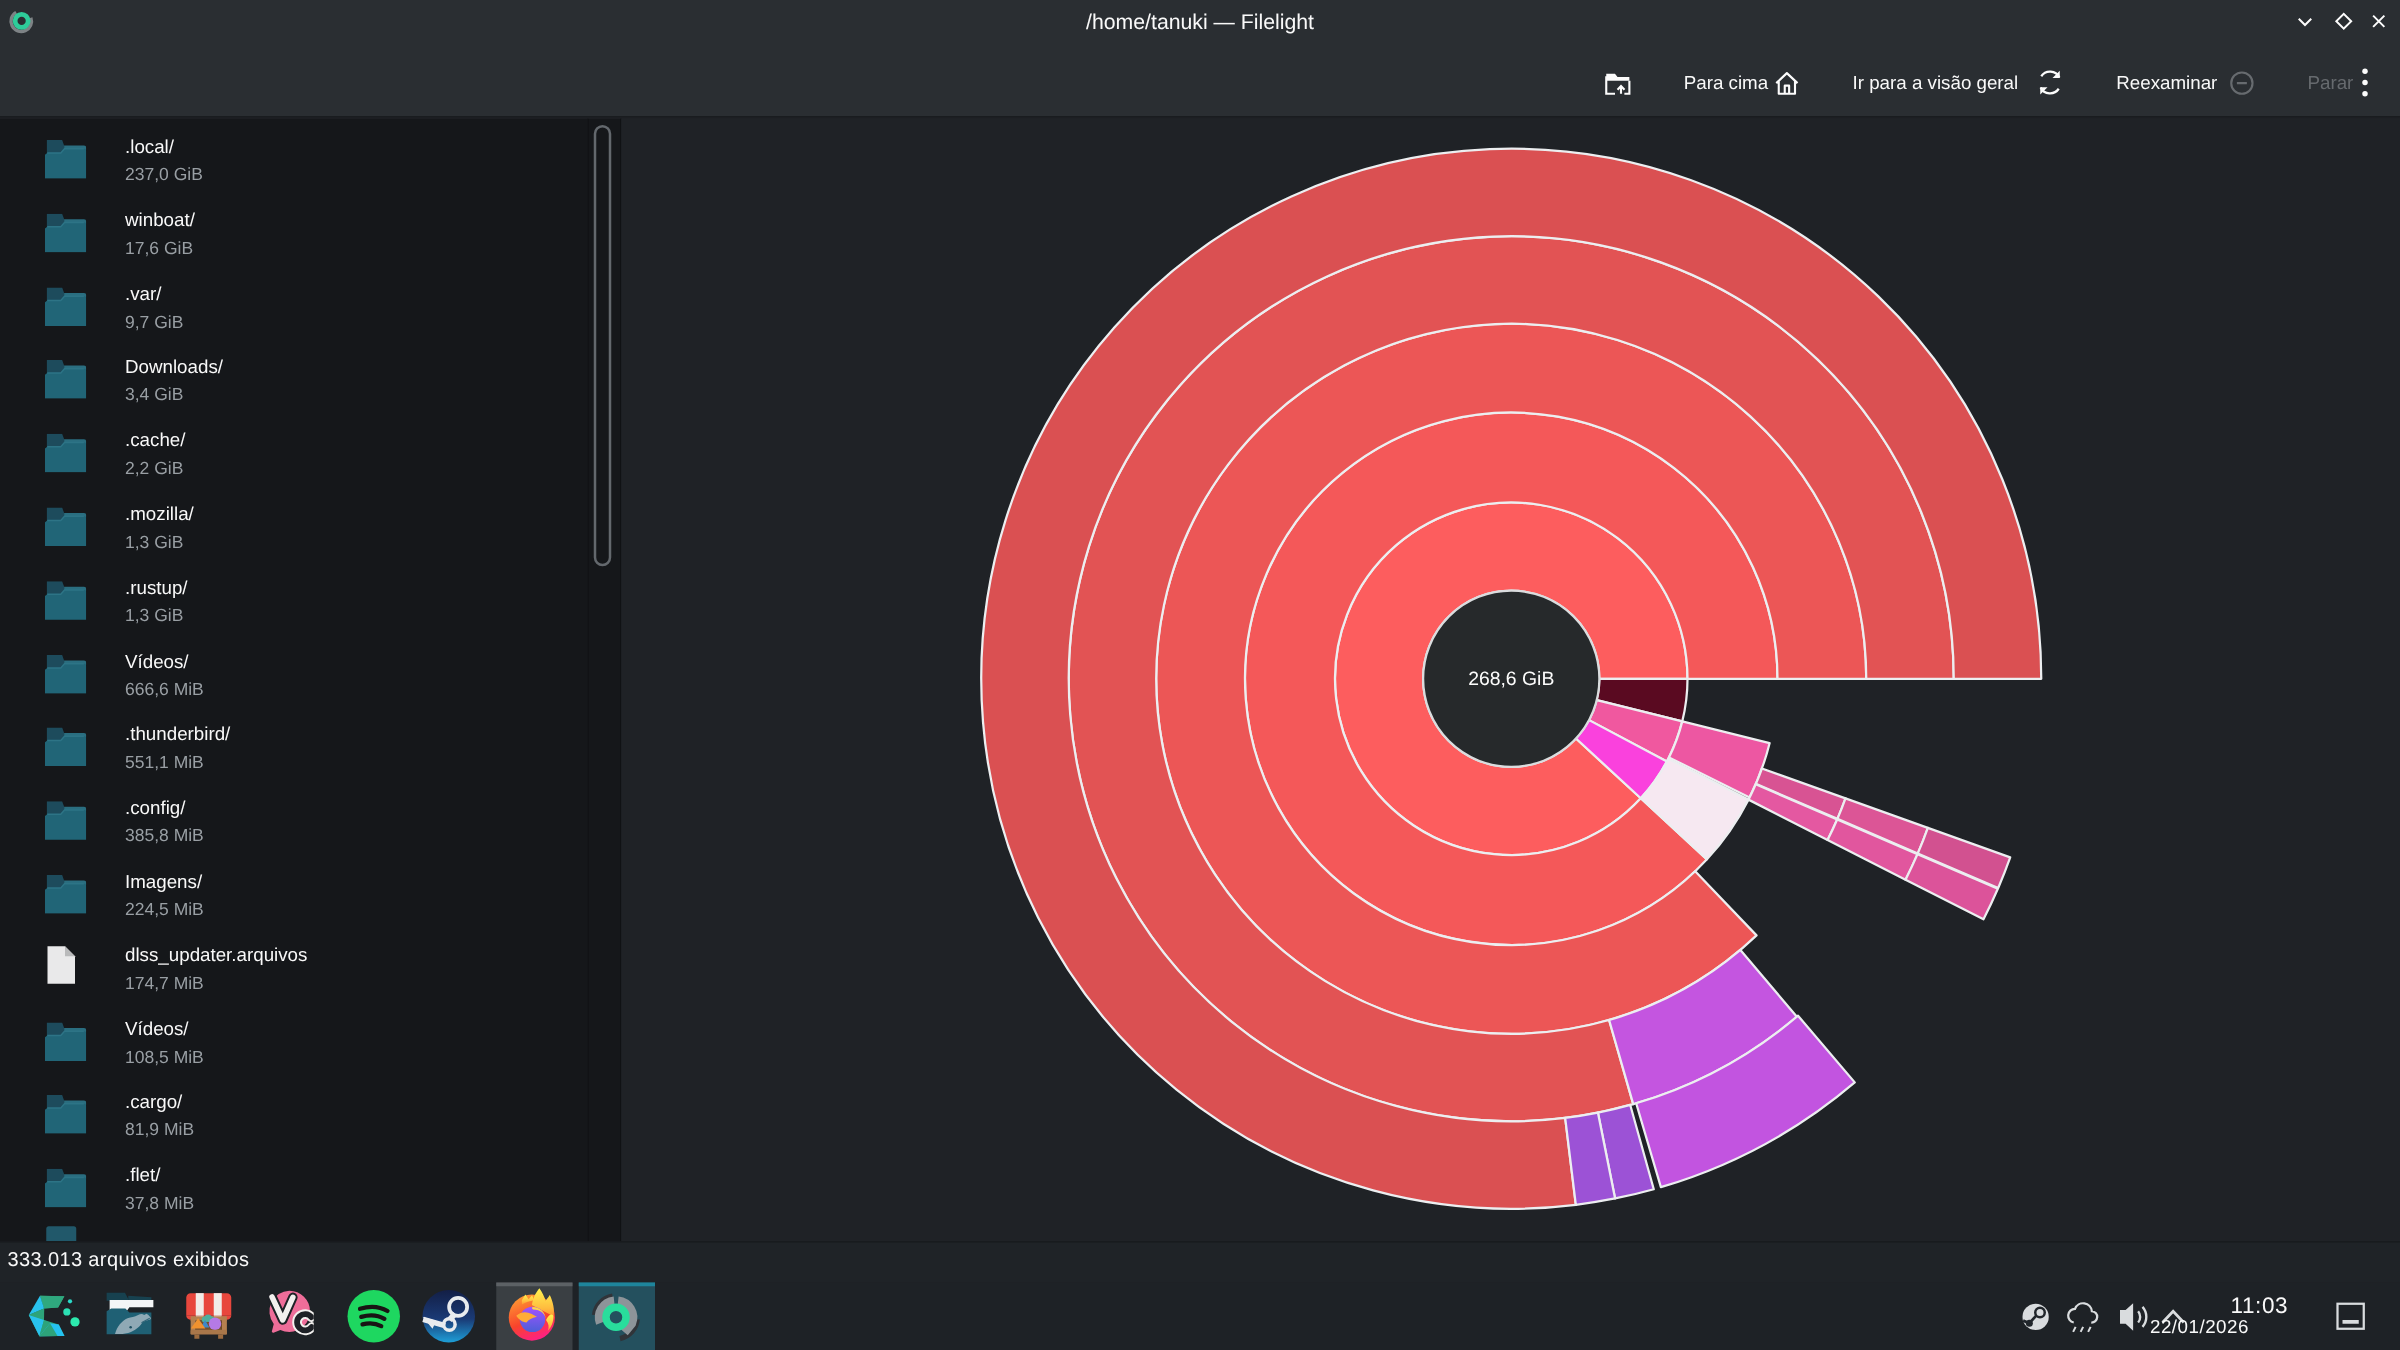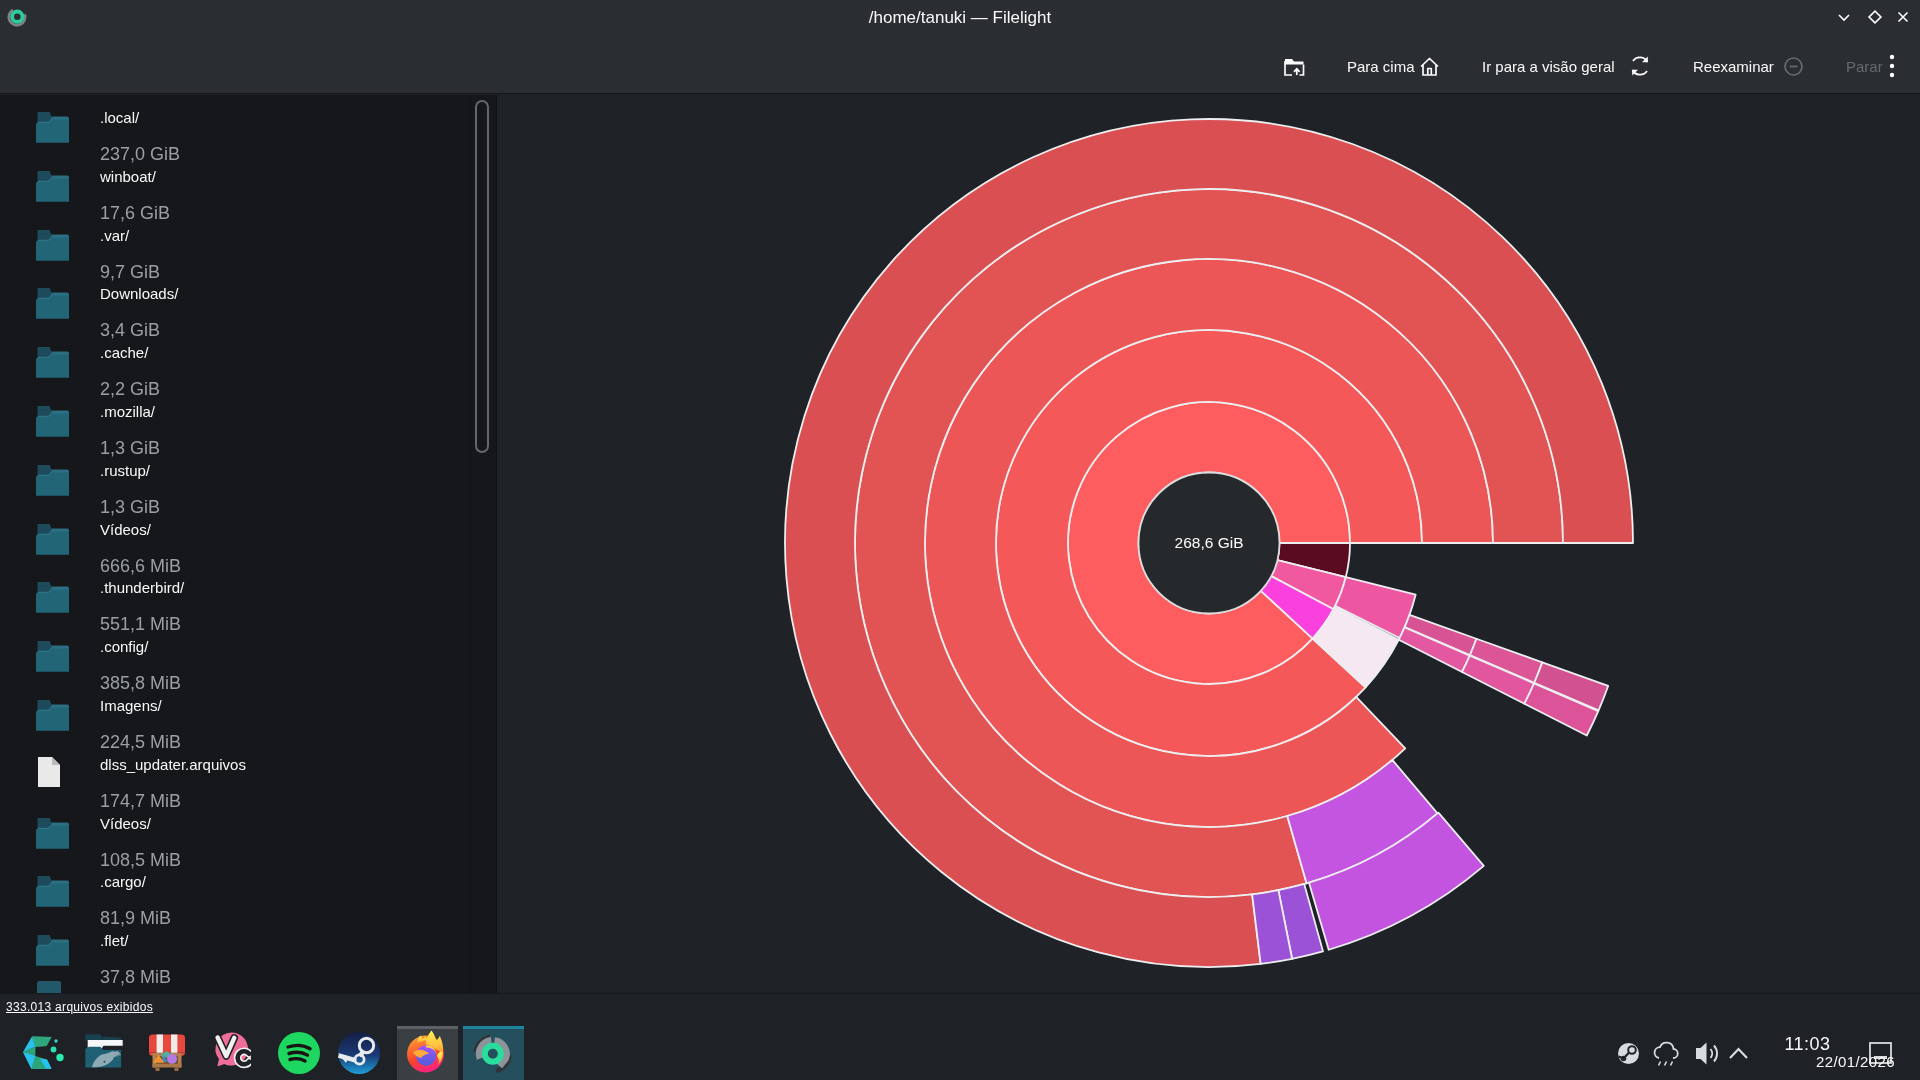--- a/index.html
+++ b/index.html
@@ -8,26 +8,26 @@
 #title { position:absolute; left:0; right:0; top:8px; text-align:center; color:rgba(252,252,252,0.99); font-size:17px; }
 .winbtn { position:absolute; top:8px; color:#fcfcfc; }
 #applogo { position:absolute; left:5px; top:5px; }
 .tbtn { position:absolute; top:48px; height:36px; display:flex; align-items:center; color:rgba(252,252,252,0.99); font-size:15px;gap:32px; }
 .tbtn svg { margin-right:9px; }
 .tbtn.dis { color:rgba(103,107,111,0.99); }
 #sidebar { position:absolute; left:0; top:95px; width:470px; height:898px; background:#15171a;padding-left:24px; }
 .row { position:absolute; left:0; width:470px; }
 .ric { position:absolute; left:35px; }
 .rname { position:absolute; left:100px; top:-9px; color:rgba(252,252,252,0.99); font-size:15px; white-space:nowrap; }
-.rsize { position:absolute; left:100px; top:26px; color:rgba(155,161,166,0.99); font-size:18px; white-space:nowrap; }
+.rsize { position:absolute; left:100px; top:13px; color:rgba(155,161,166,0.99); font-size:14px; white-space:nowrap; }
 #gutter { position:absolute; left:470px; top:95px; width:27px; height:898px; background:#15171a; border-left:1px solid #101214; border-right:1px solid #101214; }
 #thumb { position:absolute; left:4px; top:5px; width:14px; height:353px; border:2.5px solid #63686d; border-radius:8px; }
 #chart { position:absolute; left:497px; top:95px; width:1423px; height:898px; background:#1f2226; }
 #statusbar { position:absolute; left:0; top:993px; width:1920px; height:33px; background:#1f2327; border-top:1px solid #171a1d; }
-#statusbar span { position:absolute; left:6px; top:6px; color:rgba(252,252,252,0.99); font-size:12px; letter-spacing:0.3px;text-decoration:underline; }
+#statusbar span { position:absolute; left:6px; top:6px; color:rgba(252,252,252,0.99); font-size:16px; letter-spacing:0.3px; }
 #taskbar { position:absolute; left:0; top:1026px; width:1920px; height:54px; background:#1e2226; }
 .task { position:absolute; }
 .tile { position:absolute; top:0; height:54px; }
 #tray { position:absolute; right:0; top:0; width:360px; height:54px; }
 </style></head>
 <body>
 <div id="wrap" style="filter:opacity(0.999); width:1920px; height:1080px; position:absolute; left:0; top:0;">
 <div id="topbar">
   <div id="applogo"><svg width="24" height="24" viewBox="0 0 24 24">
     <path d="M7.9 4.9 A8.2 8.2 0 1 0 19.7 9.2" fill="none" stroke="#7d8285" stroke-width="2.7"></path>
@@ -384,15 +384,15 @@
   <path d="M136 22 v11 h4.5 l6 5.5 v-22 l-6 5.5 z" fill="#d9dcde" stroke="none"></path>
   <path d="M150.5 23 a7 7 0 0 1 0 9" stroke-width="1.9"></path>
   <path d="M154 19.5 a12 12 0 0 1 0 16" stroke-width="1.9"></path>
   <path d="M170 32 l8.5 -9 l8.5 9" stroke-width="2.2"></path>
 </g>
 
 <rect x="310" y="17" width="21" height="20" fill="none" stroke="#d9dcde" stroke-width="1.8"></rect>
 <rect x="314" y="30" width="13" height="3" fill="#d9dcde"></rect>
 </svg>
   <div style="position:absolute; left:160px; top:8px; width:175px; text-align:center; color:rgba(252,252,252,0.99); font-size:18px; letter-spacing:0.5px;">11:03</div>
-  <div style="position:absolute; left:160px; top:27px; width:175px; text-align:right; color:rgba(252,252,252,0.99); font-size:15px; letter-spacing:0.4px;">22/01/2026</div>
+  <div style="position:absolute; left:160px; top:27px; width:175px; text-align:left; color:rgba(252,252,252,0.99); font-size:15px; letter-spacing:0.4px;">22/01/2026</div>
   </div>
 </div>
 </div>
 </body></html>

